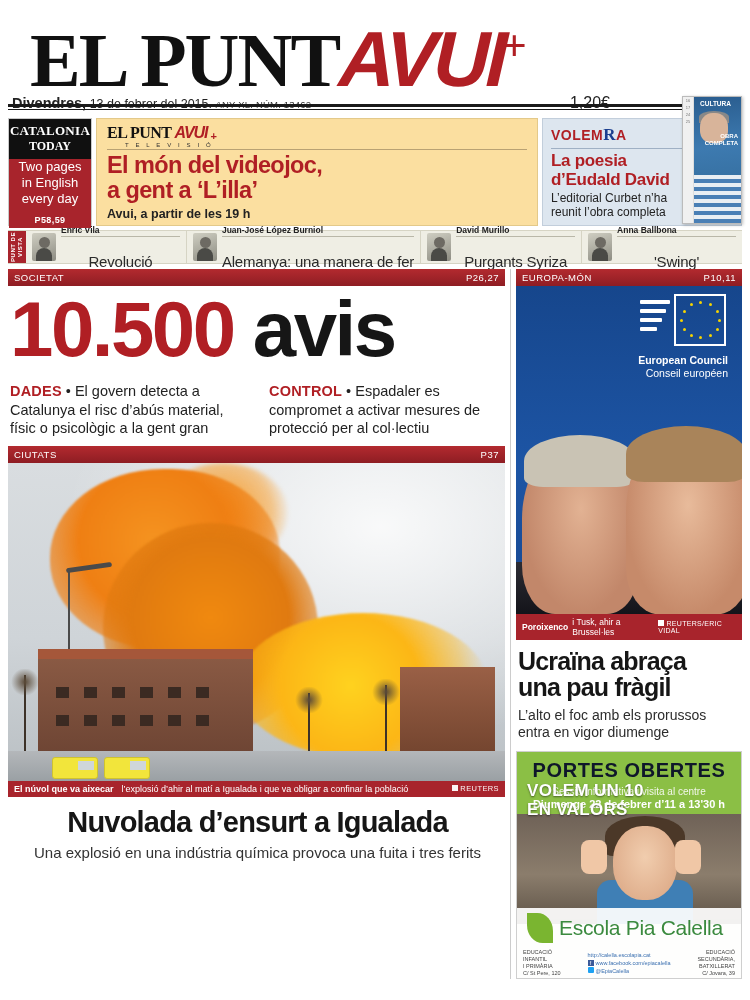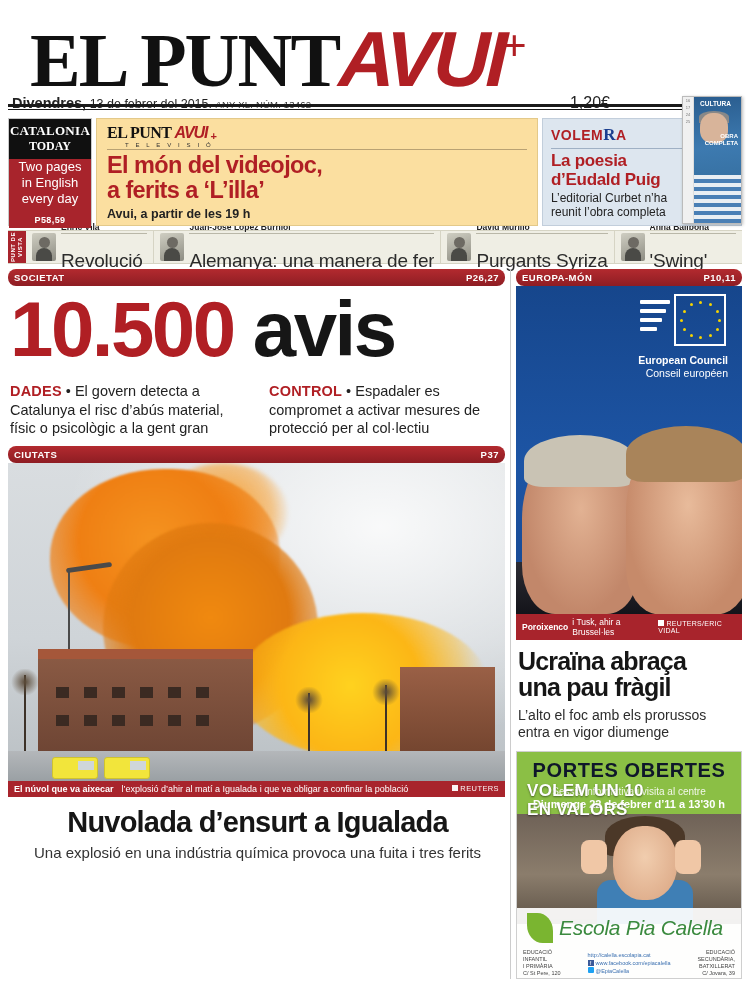--- a/index.html
+++ b/index.html
@@ -103,31 +103,31 @@
   .colitem:last-child { border-right:none; }
   .col-av { width:24px; height:28px; background:linear-gradient(160deg,#cfcec2,#8d8c82);
      border-radius:2px; flex:none; position:relative; overflow:hidden;}
   .col-av::after { content:""; position:absolute; bottom:0; left:4px; width:16px; height:13px;
      background:#4a4a46; border-radius:8px 8px 0 0;}
   .col-av::before { content:""; position:absolute; top:4px; left:7px; width:11px; height:11px;
      background:#6d6a63; border-radius:50%;}
   .col-txt { flex:1; min-width:0; }
   .col-name { font-size:8.5px; font-weight:bold; color:#222; border-bottom:1px solid #b9b7a8;
      padding-bottom:1px; white-space:nowrap; overflow:hidden;}
-  .col-title { font-size:19px; color:#2b2b2b; white-space:nowrap; overflow:hidden;
-     margin-top:16px; letter-spacing:-.2px;}
+  .col-title { font-size:15px; color:#2b2b2b; white-space:nowrap; overflow:hidden;
+     margin-top:16px; letter-spacing:-.2px;text-align:center;}
 
   
   .main { display:flex; gap:5px; margin-top:5px; }
   .left-col { width: 497px; }
   .right-col { flex:1; }
 
   .secbar { background:linear-gradient(180deg,#b32a2f,#8e1d23); color:#fff;
      display:flex; justify-content:space-between; align-items:center;
-     font-size:9.5px; font-weight:bold; padding:3px 6px; letter-spacing:.5px;border-radius:8px;}
+     font-size:9.5px; font-weight:normal; padding:3px 6px; letter-spacing:.5px;}
 
   .lead-head { font-weight:bold; letter-spacing:-2.5px; line-height:74px;
      font-size:78px; margin:6px 0 0 2px; }
   .lead-num { color:#b01f24; }
   .lead-black { color:#161616; }
 
   .lead-subs { display:flex; gap:25px; margin:16px 2px 0; }
   .lead-sub { flex:1; font-size:14.5px; line-height:18.5px; color:#222; }
   .lead-sub b { color:#b01f24; font-weight:bold; letter-spacing:.2px; }
 
@@ -227,21 +227,21 @@
   .girl-body { position:absolute; left:80px; bottom:0; width:96px; height:44px;
      background:#3f7fb5; border-radius:14px 14px 0 0;}
   .hand { position:absolute; width:26px; height:34px; background:#f0c7a6; border-radius:8px;}
   .hand.h1 { left:64px; top:26px; } .hand.h2 { left:158px; top:26px; }
   .ad-slogan { position:absolute; left:10px; top:29px; color:#fff; font-weight:bold;
      font-size:17px; line-height:19px; letter-spacing:.3px; text-shadow:0 1px 2px rgba(0,0,0,.5);}
   .ad-brandbar { position:absolute; bottom:30px; left:0; right:0; height:40px;
      background:rgba(255,255,255,.92); display:flex; align-items:center; gap:6px; padding-left:10px;}
   .leaf { width:26px; height:30px; background:#7ab530;
      border-radius: 0 60% 0 60% / 0 60% 0 60%; flex:none; }
-  .ad-brand { color:#3b8a3f; font-size:21px; letter-spacing:-.3px;font-style:italic; }
+  .ad-brand { color:#3b8a3f; font-size:21px; letter-spacing:-.3px; }
   .ad-foot { position:absolute; bottom:0; left:0; right:0; height:30px;
      background:rgba(255,255,255,.92); display:flex; justify-content:space-between;
      align-items:center; padding:0 6px; font-size:5.5px; color:#444; line-height:7px;}
   .ad-foot .mid { font-size:5.5px; color:#3a6fb0; line-height:8px;}
   .fb { display:inline-block; width:6px; height:6px; background:#3b5998; color:#fff;
      font-size:5px; text-align:center; line-height:6px; margin-right:2px;}
   .tw { display:inline-block; width:6px; height:6px; background:#1da1f2; border-radius:1px;
      margin-right:2px;}
 
   .divider-v { width:1px; background:#cccccc; }
@@ -288,31 +288,31 @@
     <div class="tv-box">
       <div class="tv-logo">
         <span class="ep">EL PUNT</span>
         <span class="av">AVUI</span>
         <span class="pl">+</span>
       </div>
       <div class="tv-sub">T E L E V I S I Ó</div>
       <div class="tv-rule"></div>
       <div class="tv-head">
         <div>El món del videojoc,</div>
-        <div>a ferits a ‘L’illa’</div>
+        <div>a gent a ‘L’illa’</div>
       </div>
       <div class="tv-kicker">Avui, a partir de les 19 h</div>
     </div>
 
     <div class="cult-box">
       <div class="cult-logo"><span>VOLEM</span><span class="rmark">R</span><span>A</span></div>
       <div class="cult-rule"></div>
       <div class="cult-head">
         <div>La poesia</div>
-        <div>d’Eudald Puig</div>
+        <div>d’Eudald David</div>
       </div>
       <div class="cult-sub">
         <div>L’editorial Curbet n’ha</div>
         <div>reunit l’obra completa</div>
       </div>
     </div>
 
     <div class="cult-thumb">
       <div class="thumb-strip">16<br>17<br>24<br>25</div>
       <div class="thumb-img">

